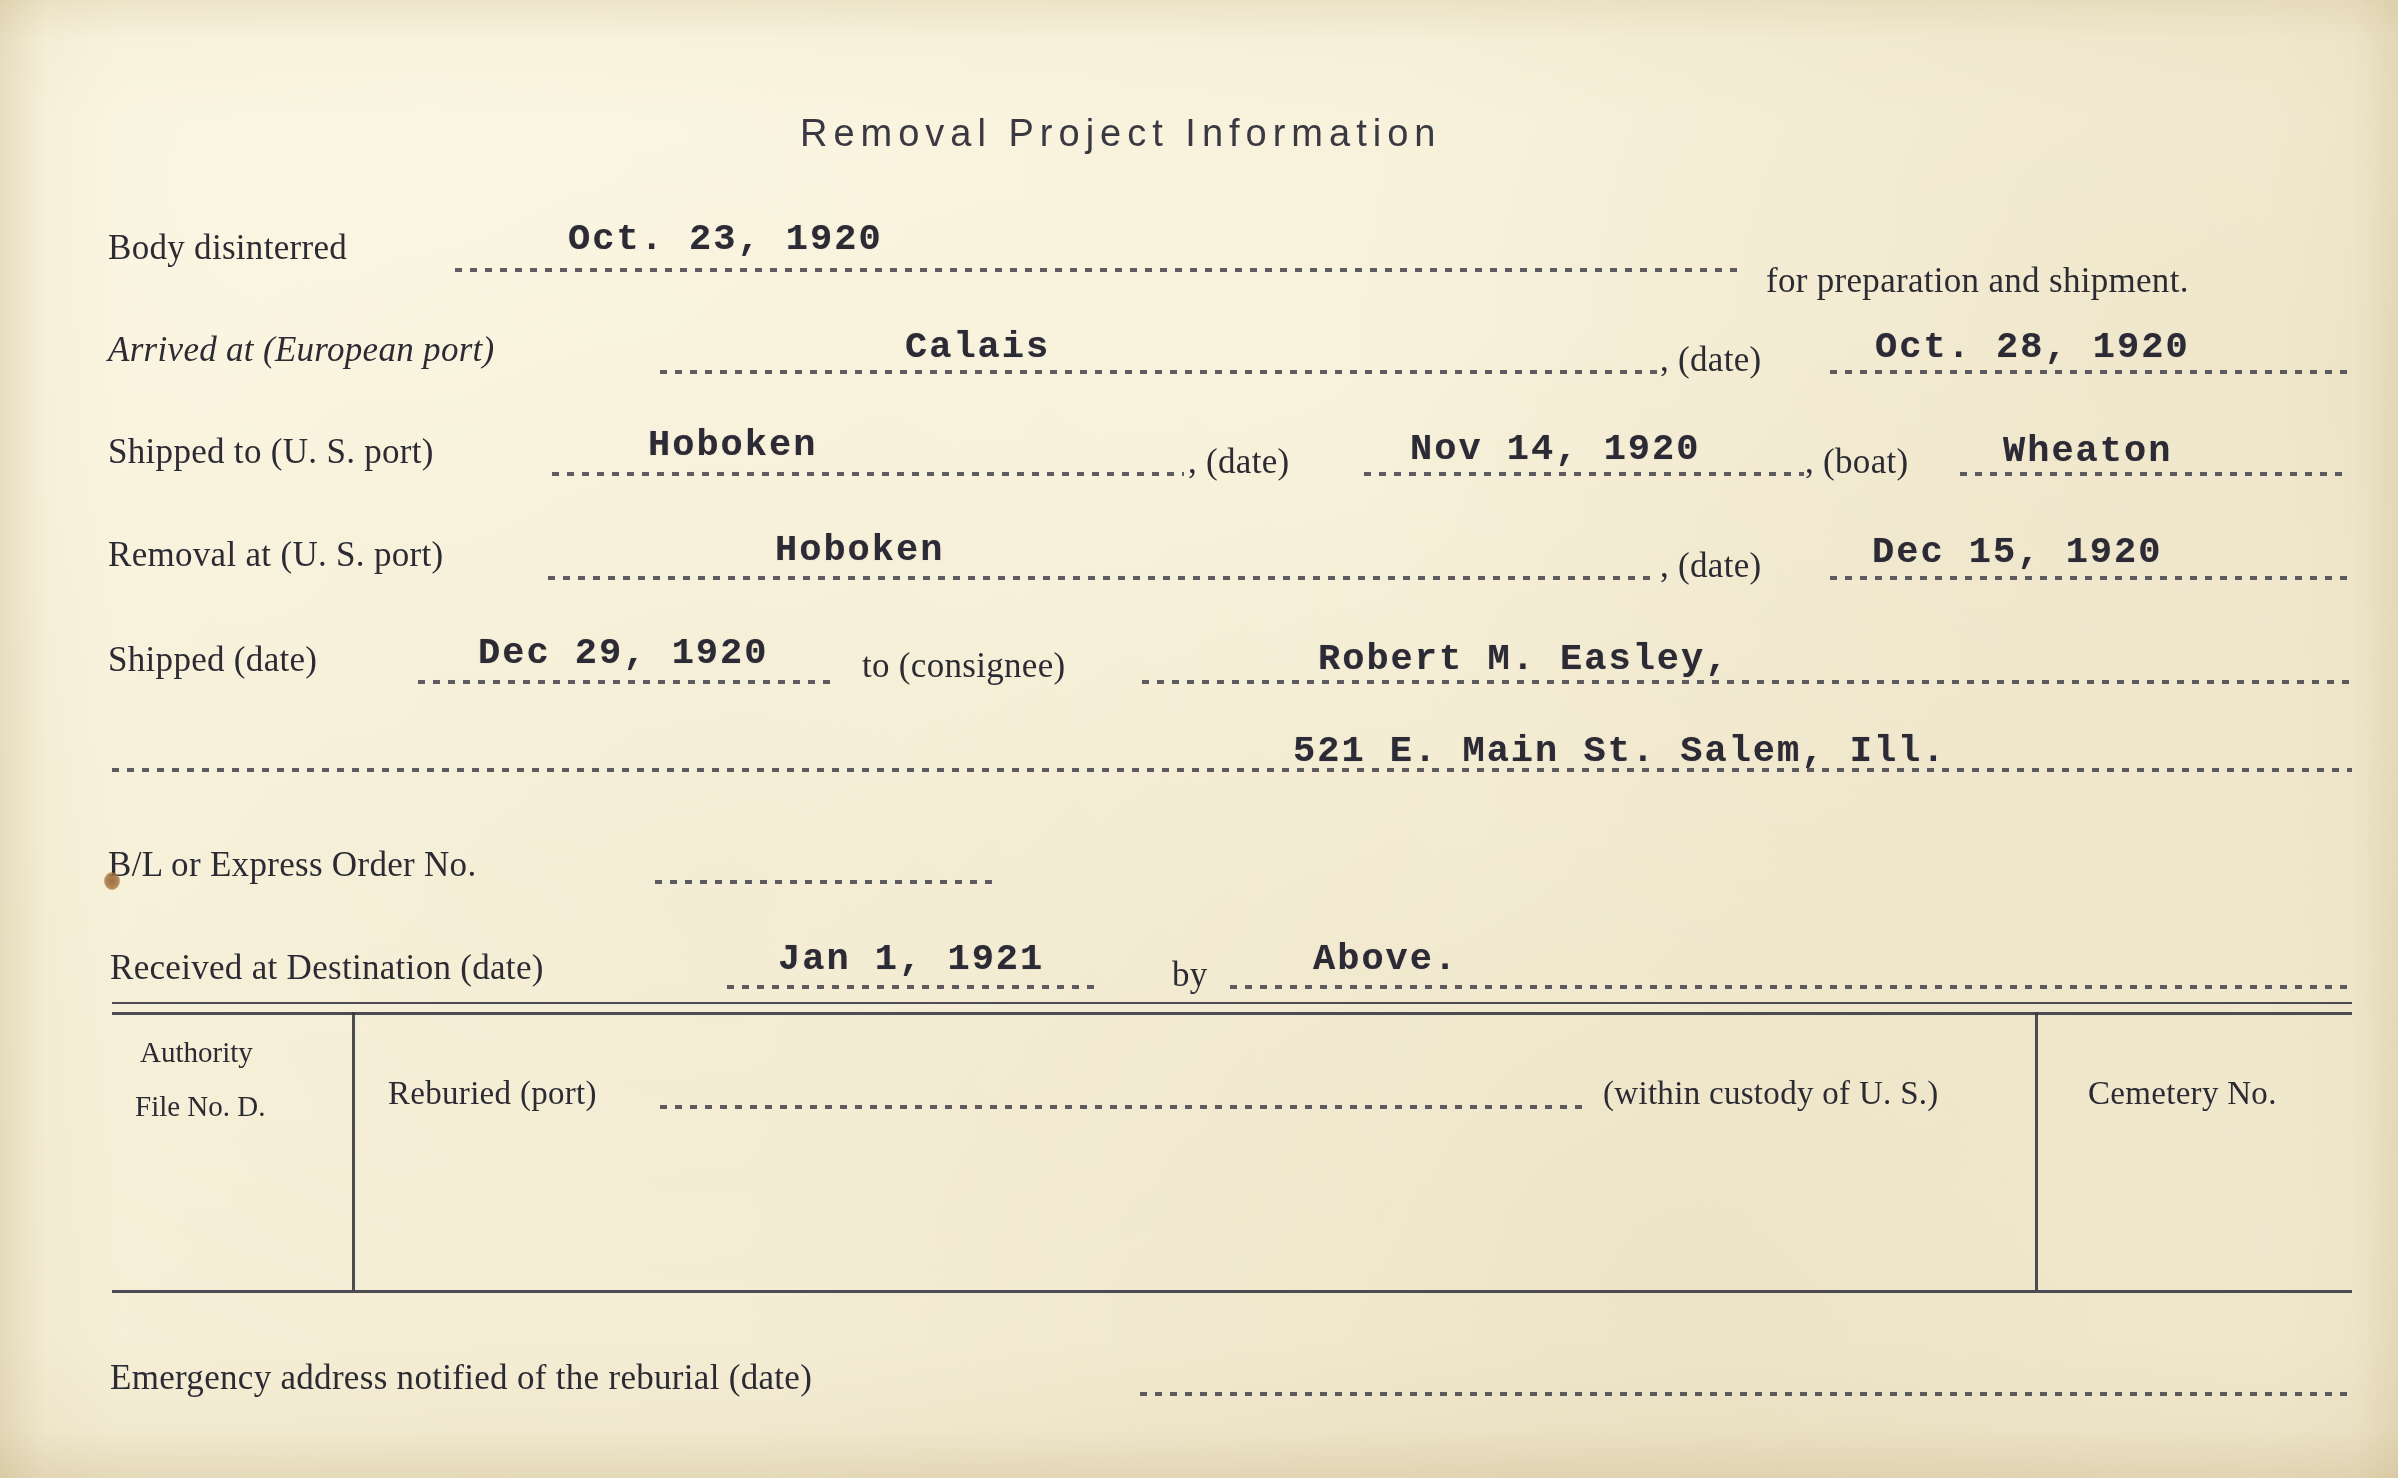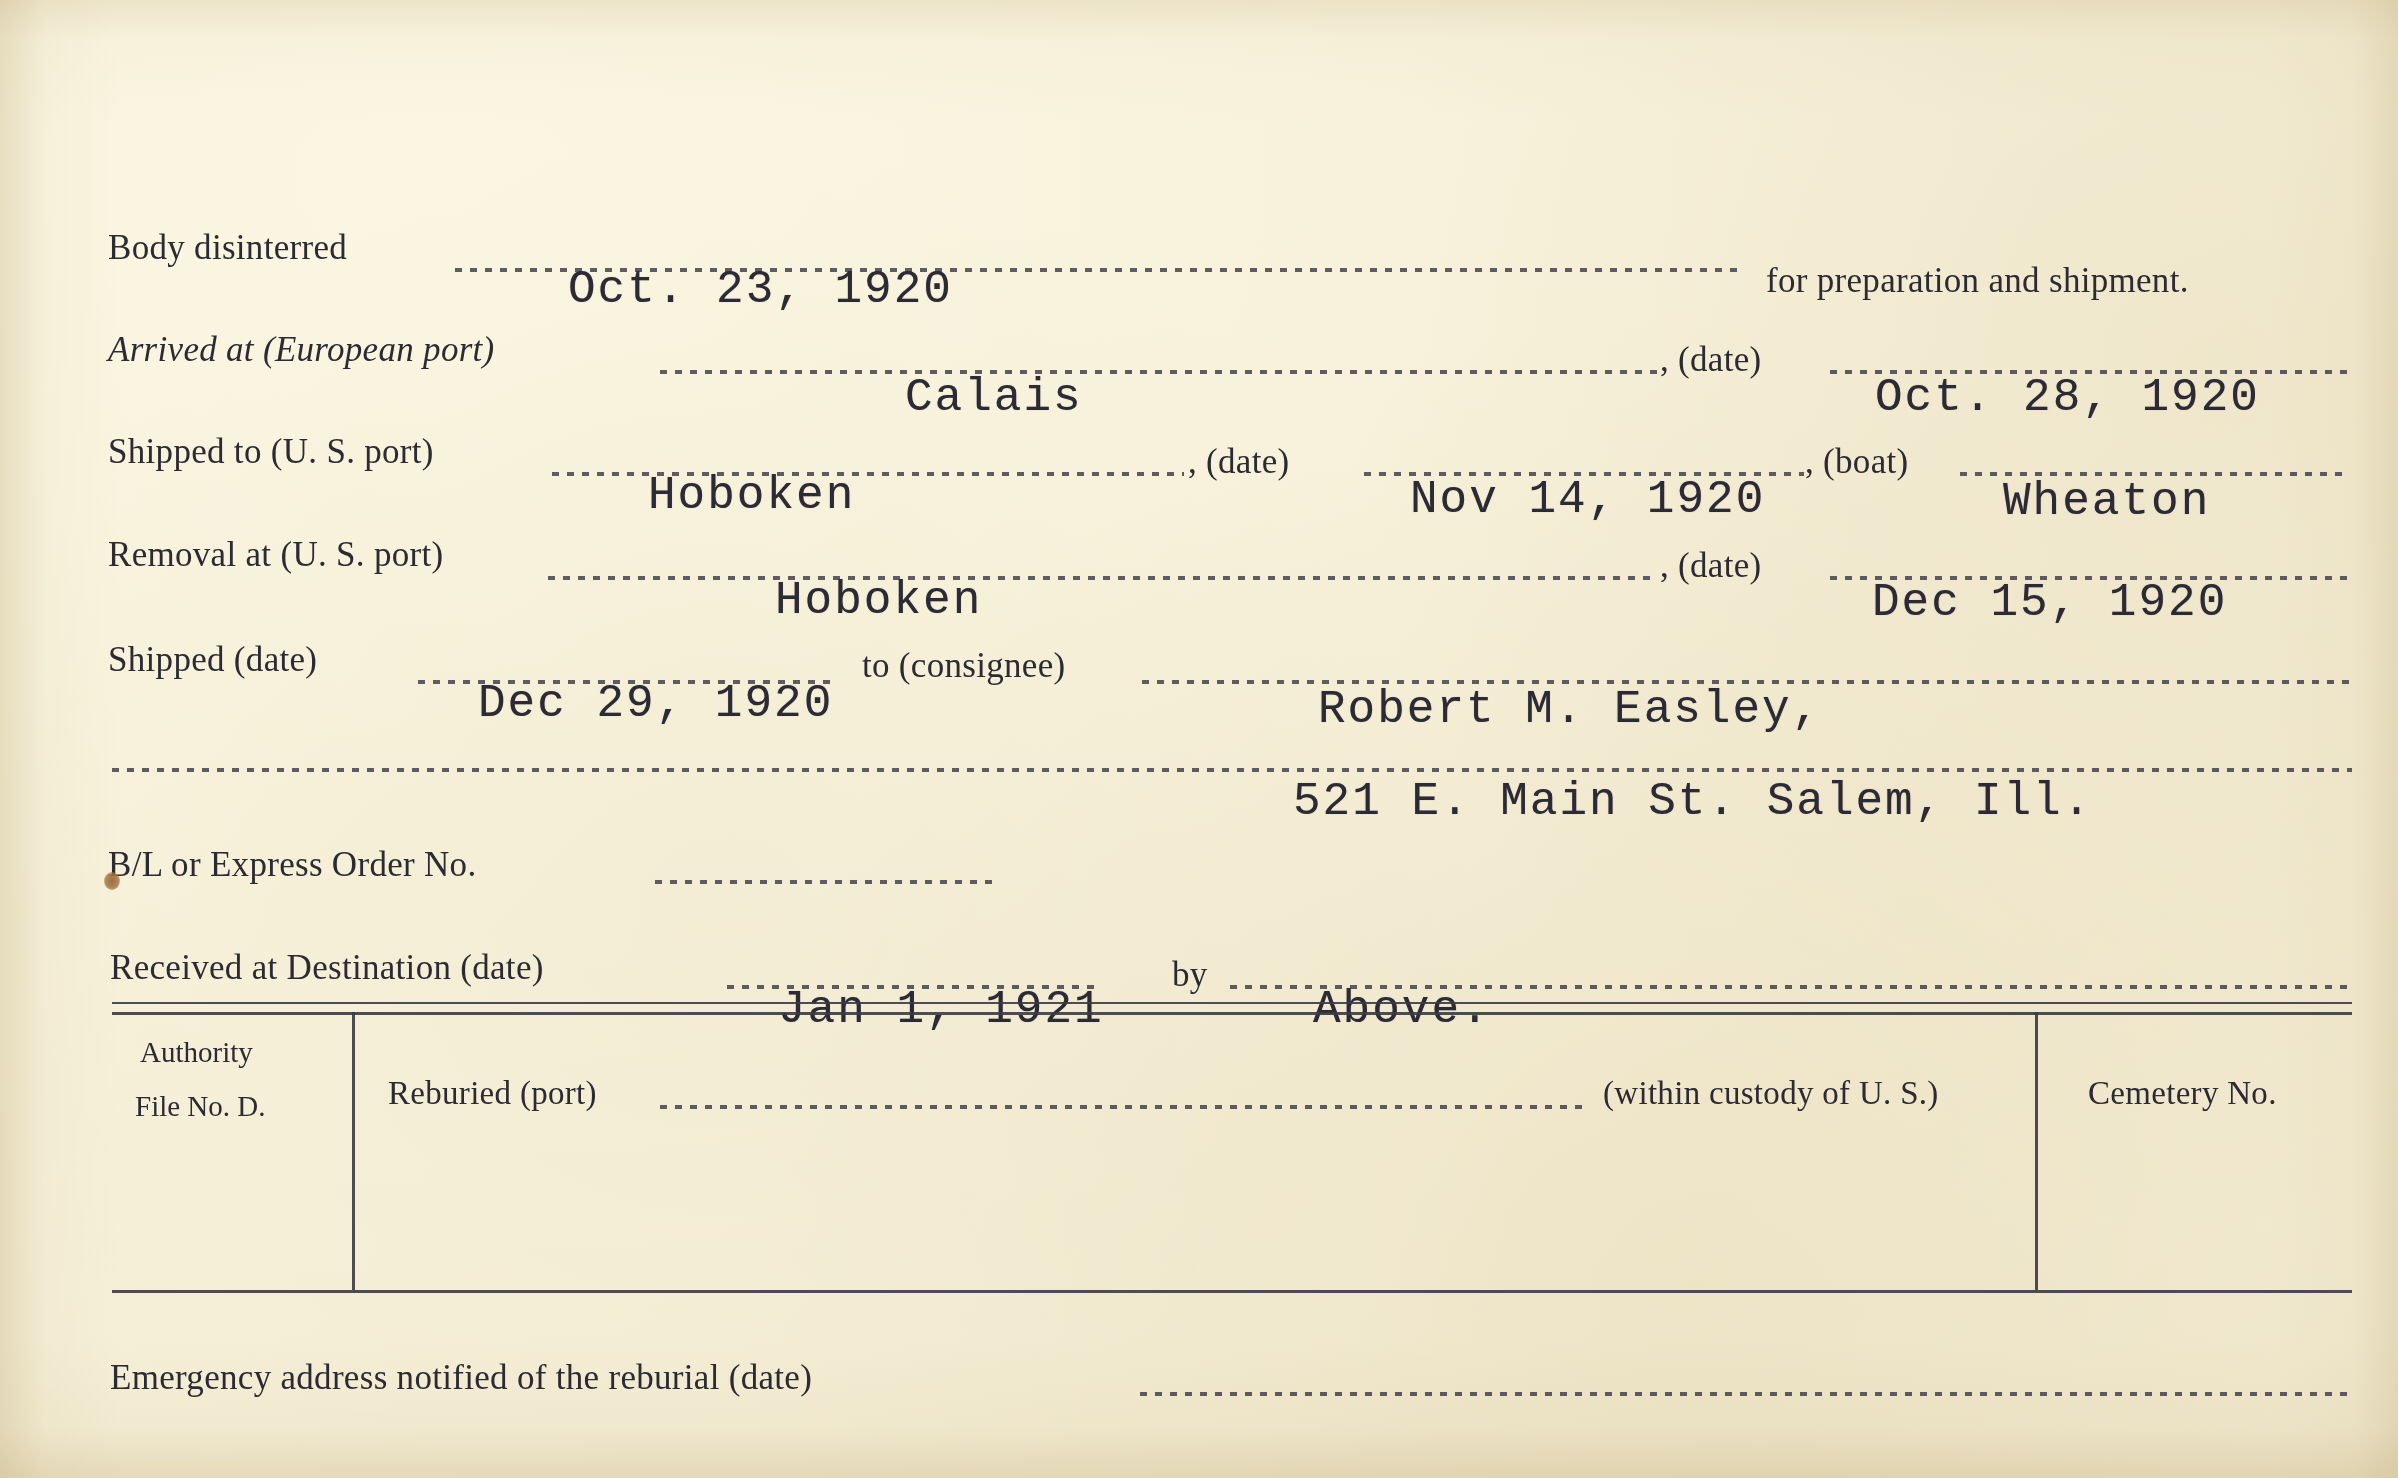--- a/index.html
+++ b/index.html
@@ -75,26 +75,25 @@
     font-size: 38px;
     letter-spacing: 6px;
     white-space: nowrap;
     font-weight: 400;
   }
 
   .typed {
     position: absolute;
     color: #2b2a35;
     font-family: "Liberation Mono", monospace;
-    font-size: 46px;
+    font-size: 37px;
     letter-spacing: 2px;
     white-space: nowrap;
-    font-weight: 400;
+    font-weight: 700;
     text-shadow: 0 0 1px rgba(60,55,70,0.35);
-    margin-top: 46px;
   }
 
   .small {
     position: absolute;
     color: #2c2b33;
     font-family: "Liberation Serif", serif;
     font-size: 29px;
     white-space: nowrap;
     line-height: 34px;
   }
@@ -129,20 +128,21 @@
     border-radius: 50%;
     opacity: 0.85;
   }
 </style>
 </head>
 <body>
 
 <div id="card">
   <div class="sheet">
 
+    <div class="title" style="left:800px; top:112px;">Removal Project Information</div>
 
     <div class="printed" style="left:108px; top:228px;">Body disinterred</div>
     <div class="dots" style="left:455px; top:268px; width:1290px;"></div>
     <div class="typed" style="left:568px; top:218px;">Oct. 23,  1920</div>
     <div class="printed" style="left:1766px; top:240px;margin-top:21px;">for preparation and shipment.</div>
 
     <div class="printed" style="left:108px; top:330px;font-style:italic;">Arrived at (European port)</div>
     <div class="dots" style="left:660px; top:370px; width:998px;"></div>
     <div class="typed" style="left:905px; top:326px;">Calais</div>
     <div class="printed" style="left:1660px; top:340px;">, (date)</div>

